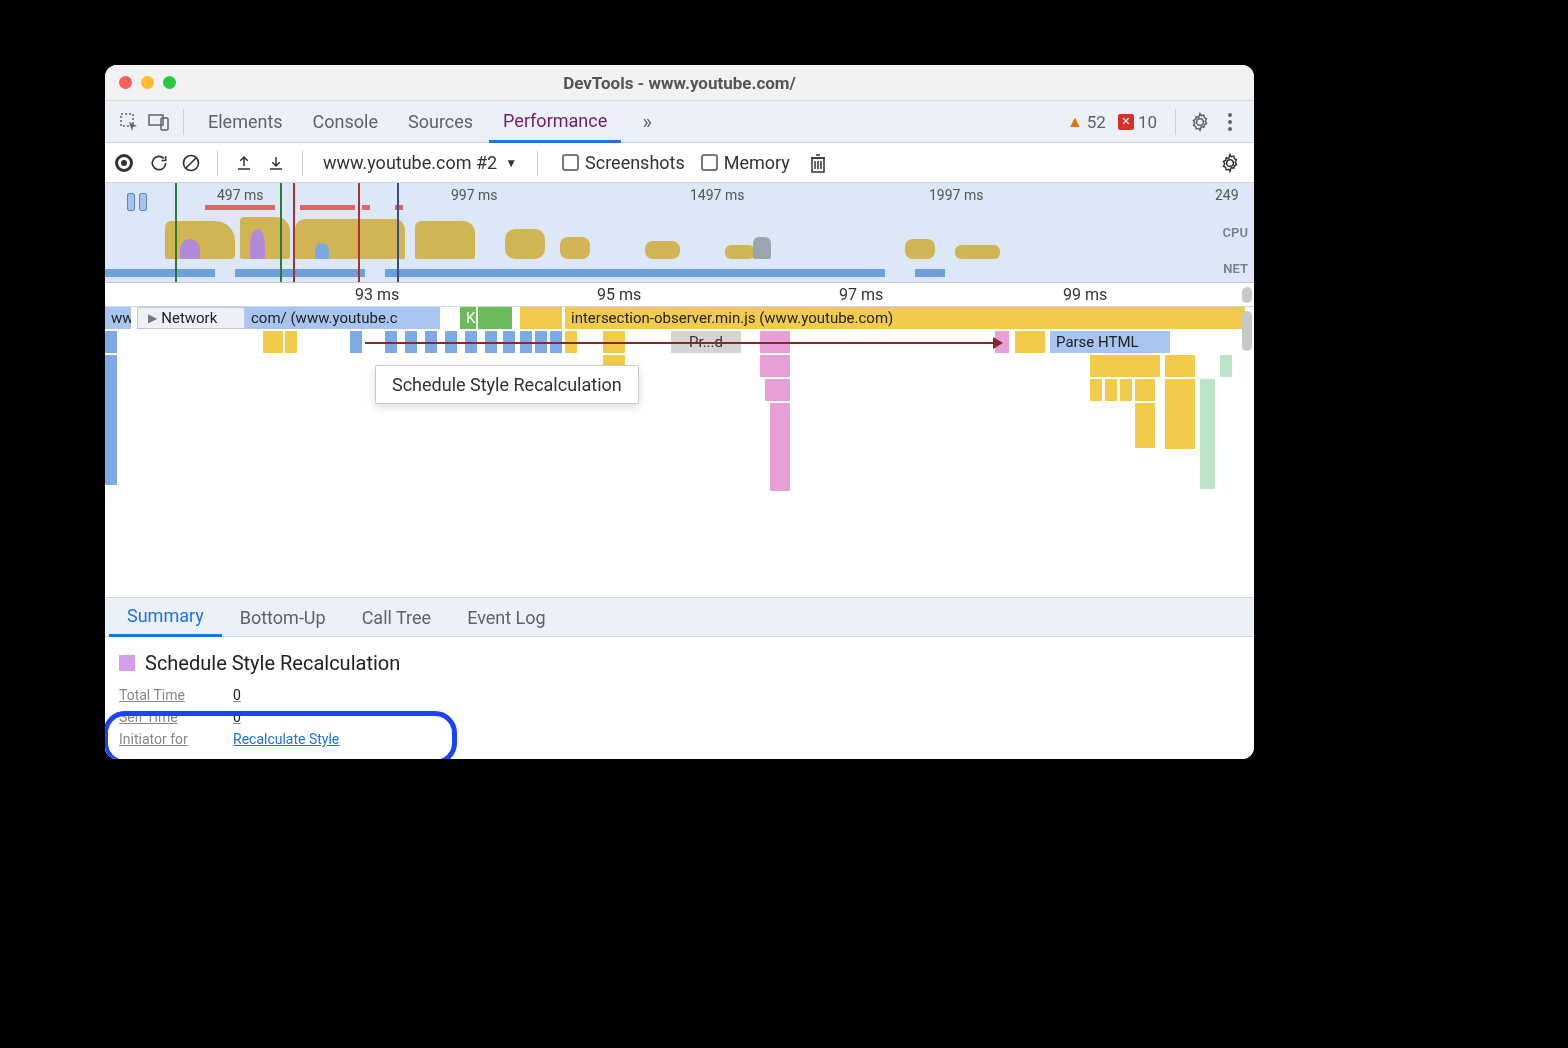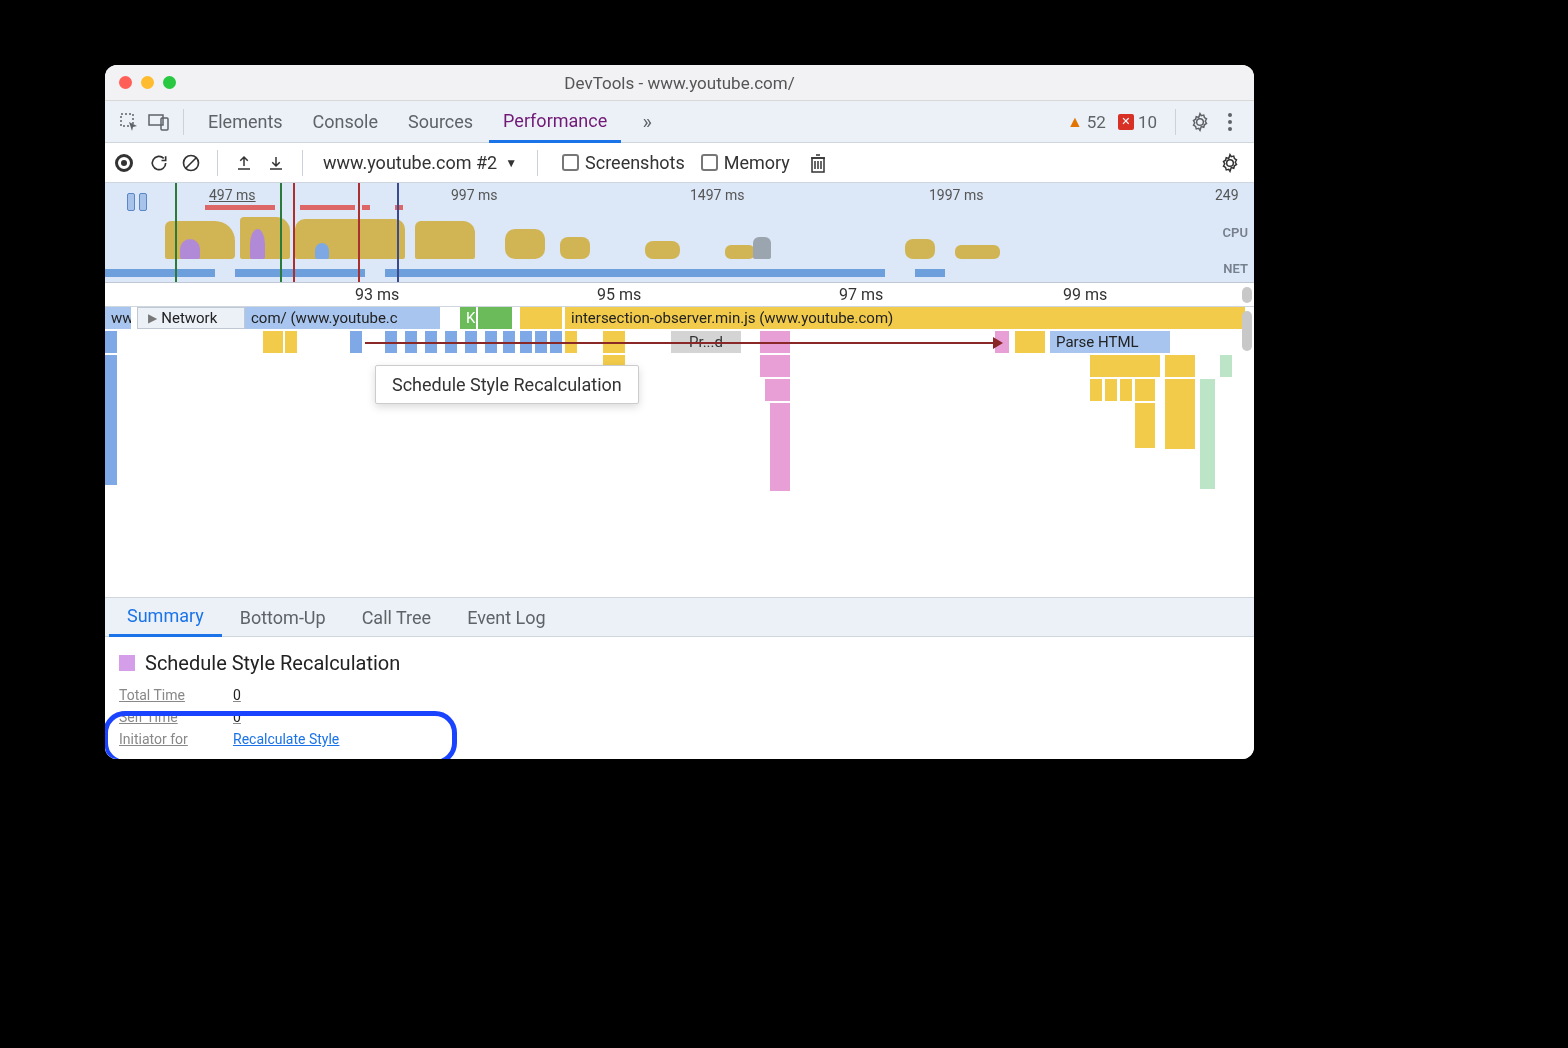--- a/index.html
+++ b/index.html
@@ -30,21 +30,21 @@
     display: flex;
     align-items: center;
     position: relative;
     border-bottom: 1px solid #d8d8d8;
   }
   .traffic { display: flex; gap: 9px; padding-left: 14px; }
   .dot { width: 13px; height: 13px; border-radius: 50%; }
   .dot.red { background: #ff5f57; }
   .dot.yel { background: #febc2e; }
   .dot.grn { background: #28c840; }
-  .title { position: absolute; left: 0; right: 0; text-align: center; font-weight: 400; color: #555; font-size: 17px; pointer-events:none;}
+  .title { position: absolute; left: 0; right: 0; text-align: center; font-weight: 700; color: #555; font-size: 17px; pointer-events:none;}
   .toolbar1 {
     height: 42px;
     background: #ecf1f8;
     border-bottom: 1px solid #d0d6de;
     display: flex;
     align-items: center;
     padding: 0 10px;
     gap: 2px;
   }
   .sep { width: 1px; height: 26px; background: #cbd2dc; margin: 0 8px; }
@@ -261,21 +261,21 @@
     </div>
     <div class="spacer"></div>
     <div class="iconbtn">
       <svg width="20" height="20" viewBox="0 0 24 24">
           <path fill="none" stroke="#333" stroke-width="1.8" d="M12 8a4 4 0 100 8 4 4 0 000-8zM12 2l1.5 2.5 3-.8.8 3 2.5 1.5-1.5 2.8 1.5 2.8-2.5 1.5-.8 3-3-.8L12 22l-1.5-2.5-3 .8-.8-3L4.2 15.8l1.5-2.8-1.5-2.8L6.7 8.7l.8-3 3 .8z"></path>
         </svg>
     </div>
   </div>
 
   <div class="overview">
-    <span class="tick" style="left:104px;text-decoration:underline;">497 ms</span>
+    <span class="tick" style="left:112px;">497 ms</span>
     <span class="tick" style="left:346px;">997 ms</span>
     <span class="tick" style="left:585px;">1497 ms</span>
     <span class="tick" style="left:824px;">1997 ms</span>
     <span class="tick" style="left:1110px;">249</span>
     <div class="cpu-label">CPU</div>
     <div class="net-label">NET</div>
 
     <div style="position:absolute; left:22px; top:10px; width:8px; height:18px; background:#a8c3ea; border:1px solid #5a87c7; border-radius:2px;"></div>
     <div style="position:absolute; left:34px; top:10px; width:8px; height:18px; background:#a8c3ea; border:1px solid #5a87c7; border-radius:2px;"></div>
 

